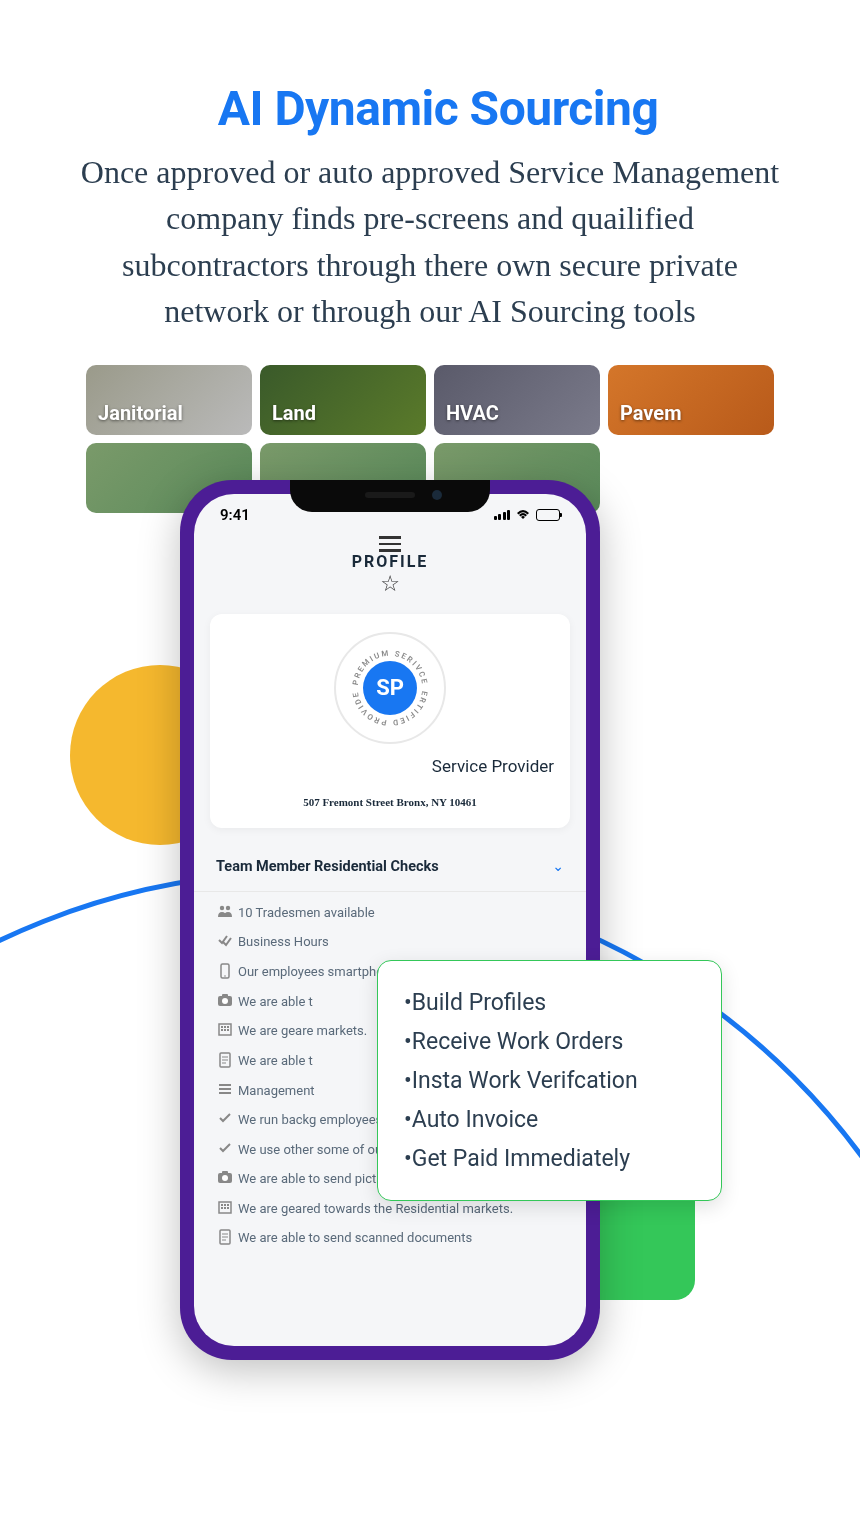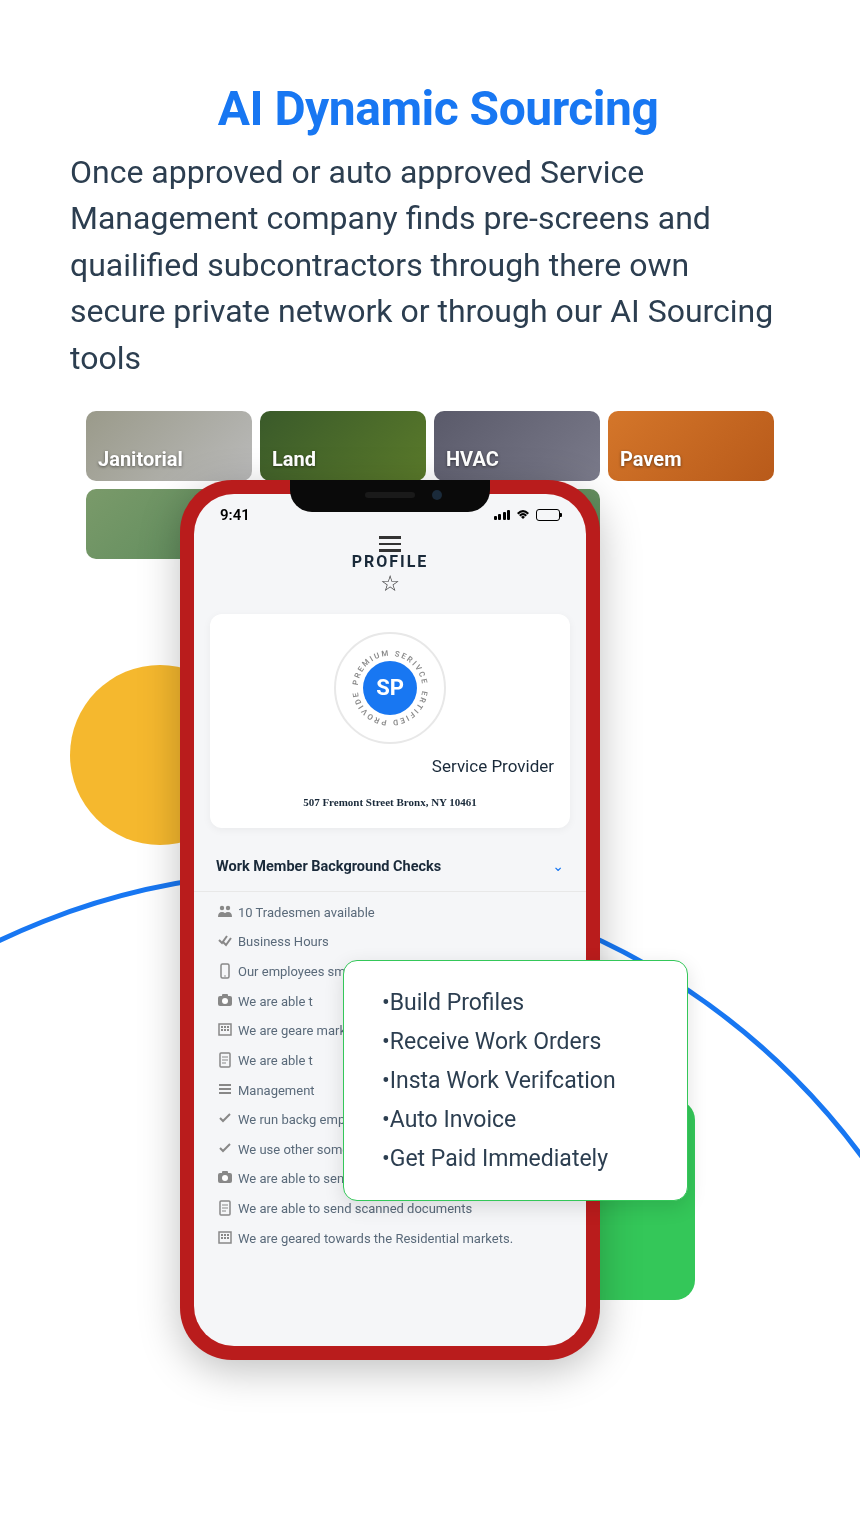--- a/index.html
+++ b/index.html
@@ -18,22 +18,24 @@
   font-weight: 700;
   text-align: center;
   margin-top: 80px;
   letter-spacing: -0.5px;
   padding-left: 16px;
 }
 
 .page-desc {
   color: #2c3e50;
   font-size: 32px;
+  text-align: center;
   line-height: 1.45;
   margin: 12px 70px 14px;
+  font-family: Liberation Serif, serif;
 }
 
 .category-grid {
   display: grid;
   grid-template-columns: repeat(4, 1fr);
   gap: 8px;
   margin: 30px 86px 0;
 }
 
 .category-tile {
@@ -92,21 +94,21 @@
   top: 1100px;
   z-index: 0;
 }
 
 .phone-frame {
   position: absolute;
   left: 180px;
   top: 480px;
   width: 420px;
   height: 880px;
-  background: #b91c1c;
+  background: #4c1d95;
   border-radius: 52px;
   padding: 14px;
   z-index: 2;
   box-shadow: 0 10px 40px rgba(0,0,0,0.25);
 }
 
 .phone-notch {
   position: absolute;
   top: 0;
   left: 50%;
@@ -271,27 +273,27 @@
   text-align: center;
 }
 .detail-text {
   font-size: 13px;
   color: #5a6a7a;
   line-height: 1.5;
 }
 
 .popup {
   position: absolute;
-  right: 172px;
+  right: 138px;
   top: 960px;
   width: 345px;
   background: #fff;
   border: 1.5px solid #34c759;
   border-radius: 14px;
-  padding: 22px 38px;
+  padding: 22px 26px;
   z-index: 10;
   box-shadow: 0 6px 20px rgba(0,0,0,0.12);
 }
 .popup-item {
   font-size: 23px;
   color: #2c3e50;
   padding: 6px 0;
 }
 
 .signal-bars {
@@ -409,21 +411,21 @@
             <textPath href="#botArc" startOffset="50%" text-anchor="middle">CERTIFIED PROVIDER</textPath>
           </text>
         </svg>
         <div class="badge-inner">SP</div>
       </div>
       <div class="provider-name">Service Provider</div>
       <div class="provider-addr">507 Fremont Street Bronx, NY 10461</div>
     </div>
 
     <div class="section-row">
-      <span class="section-label">Work Member Background Checks</span>
+      <span class="section-label">Team Member Residential Checks</span>
       <span class="chevron">⌄</span>
     </div>
 
 
     <div class="detail-list" id="detail-list">
         <div class="detail-item">
           <span class="detail-icon"><svg width="16" height="14" viewBox="0 0 16 14">
               <circle cx="5" cy="4" r="2.2" fill="#888"></circle>
               <circle cx="11" cy="4" r="2.2" fill="#888"></circle>
               <path d="M1 13 Q1 8 5 8 Q9 8 9 13 Z M7 13 Q7 8 11 8 Q15 8 15 13 Z" fill="#888"></path>
@@ -490,38 +492,38 @@
         </div>
         <div class="detail-item">
           <span class="detail-icon"><svg width="16" height="14" viewBox="0 0 16 14">
               <rect x="1" y="3" width="14" height="10" rx="2" fill="#888"></rect>
               <circle cx="8" cy="8" r="3" fill="#fff"></circle>
               <rect x="5" y="1" width="6" height="3" rx="1" fill="#888"></rect>
             </svg></span>
           <span class="detail-text">We are able to send pictures of job sites</span>
         </div>
         <div class="detail-item">
-          <span class="detail-icon"><svg width="14" height="16" viewBox="0 0 14 16">
-              <rect x="2" y="1" width="10" height="14" rx="1" stroke="#888" stroke-width="1.5" fill="none"></rect>
-              <path d="M4 5 H10 M4 8 H10 M4 11 H8" stroke="#888" stroke-width="1.2"></path>
-            </svg></span>
-          <span class="detail-text">We are able to send scanned documents</span>
-        </div>
-        <div class="detail-item">
           <span class="detail-icon"><svg width="16" height="14" viewBox="0 0 16 14">
               <rect x="2" y="2" width="12" height="11" stroke="#888" stroke-width="1.5" fill="none"></rect>
               <rect x="4" y="4" width="2" height="2" fill="#888"></rect>
               <rect x="7" y="4" width="2" height="2" fill="#888"></rect>
               <rect x="10" y="4" width="2" height="2" fill="#888"></rect>
               <rect x="4" y="7" width="2" height="2" fill="#888"></rect>
               <rect x="7" y="7" width="2" height="2" fill="#888"></rect>
               <rect x="10" y="7" width="2" height="2" fill="#888"></rect>
             </svg></span>
           <span class="detail-text">We are geared towards the Residential markets.</span>
         </div>
+        <div class="detail-item">
+          <span class="detail-icon"><svg width="14" height="16" viewBox="0 0 14 16">
+              <rect x="2" y="1" width="10" height="14" rx="1" stroke="#888" stroke-width="1.5" fill="none"></rect>
+              <path d="M4 5 H10 M4 8 H10 M4 11 H8" stroke="#888" stroke-width="1.2"></path>
+            </svg></span>
+          <span class="detail-text">We are able to send scanned documents</span>
+        </div>
       </div>
 
   </div>
 </div>
 
 <div class="popup" id="popup">
     <div class="popup-item">•Build Profiles</div>
     <div class="popup-item">•Receive Work Orders</div>
     <div class="popup-item">•Insta Work Verifcation</div>
     <div class="popup-item">•Auto Invoice</div>

